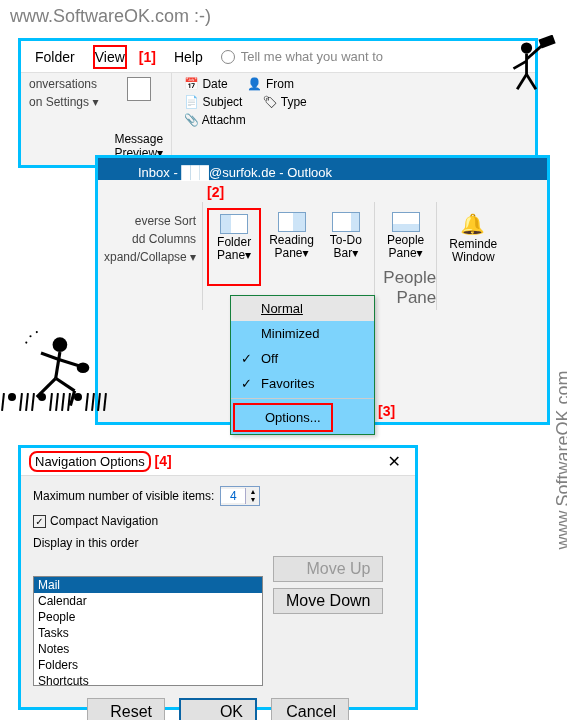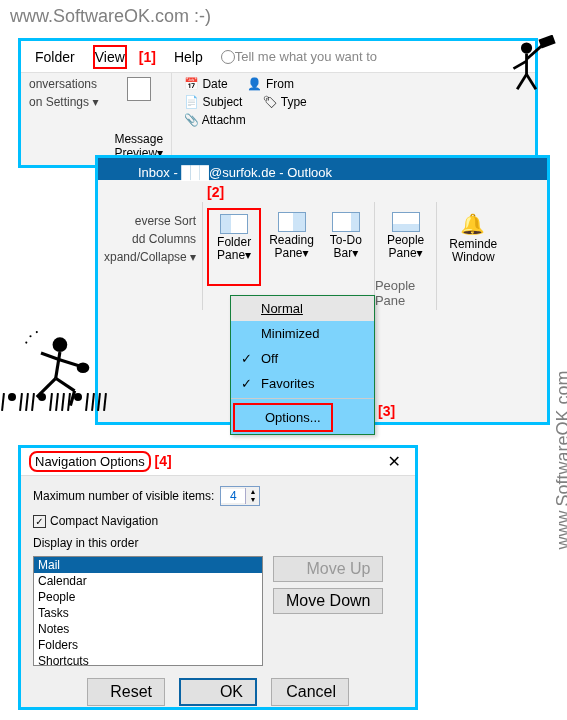--- a/index.html
+++ b/index.html
@@ -15,30 +15,30 @@
 
 
 .win1 { top: 38px; left: 18px; width: 520px; height: 130px; background: #f3f3f3; }
 .win1-menubar { background: #fff; height: 32px; display: flex; align-items: center; padding: 0 8px; gap: 12px; font-size: 14px; border-bottom: 1px solid #e0e0e0; }
 .win1-menubar .menu-item { padding: 4px 6px; }
 .win1-ribbon { display: flex; height: 92px; background: #f3f3f3; font-size: 12px; }
 .rb-col { display: flex; flex-direction: column; padding: 4px 8px; gap: 4px; }
 .rb-col .lbl { color: #444; font-size: 12px; }
 .rb-btn-big { display: flex; flex-direction: column; align-items: center; gap: 2px; padding: 4px 8px; }
 .rb-icon { width: 24px; height: 24px; border: 1px solid #888; background: #fff; display: inline-block; }
-.tellme { color: #888; font-size: 13px; display: flex; align-items: center; }
+.tellme { color: #888; font-size: 13px; display: flex; align-items: center; gap: 6px; }
 .bulb { width: 14px; height: 14px; border: 1px solid #888; border-radius: 50%; display: inline-block; }
 
 
 .win2 { top: 155px; left: 95px; width: 455px; height: 270px; background: #f3f3f3; }
 .win2-title { background: #0a64a4; color: #fff; height: 22px; line-height: 30px; padding-left: 40px; font-size: 13px; }
 .win2-ribbon { display: flex; background: #f3f3f3; height: 130px; font-size: 12px; }
 .rb2-col { display: flex; flex-direction: column; padding: 6px 6px; gap: 4px; color: #444; }
 .rb2-group { display: flex; border-right: 1px solid #d6d6d6; padding: 6px 4px 20px 4px; position: relative; margin-top: 22px; }
-.rb2-group-label { position: absolute; bottom: 2px; left: 0; right: 0; text-align: left; font-size: 13px; color: #666; }
+.rb2-group-label { position: absolute; bottom: 2px; left: 0; right: 0; text-align: right; font-size: 17px; color: #666; }
 .rb2-btn { display: flex; flex-direction: column; align-items: center; justify-content: flex-start; padding: 4px 8px; font-size: 12px; gap: 2px; height: 78px; }
 .rb2-btn .ic { width: 28px; height: 20px; border: 1px solid #7aa3c9; background: linear-gradient(to right, #cde4f7 40%, #fff 40%); display: block; }
 .rb2-btn .ic.plain { background: #fff; }
 .rb2-btn .txt { text-align: center; line-height: 1.1; }
 
 
 .dropdown { position: absolute; top: 295px; left: 230px; width: 145px; background: #7dd3fc; border: 1px solid #15803d; font-size: 13px; box-shadow: 2px 2px 4px rgba(0,0,0,0.2); }
 .dropdown .dd-item { padding: 5px 10px 5px 30px; position: relative; }
 .dropdown .dd-item.sel { background: #e6e6e6; }
 .dropdown .dd-item .uline { text-decoration: underline; }
@@ -51,21 +51,21 @@
 .dlg-close { font-size: 16px; padding: 0 6px; }
 .dlg-body { padding: 10px 12px; font-size: 12px; }
 .dlg-row { display: flex; align-items: center; gap: 6px; margin-bottom: 8px; }
 .spinner { display: inline-flex; align-items: center; border: 1px solid #7a9ec9; height: 20px; }
 .spinner input { width: 24px; border: none; text-align: center; background: #fff; font-size: 12px; color: #0066cc; }
 .spinner .spbtns { display: flex; flex-direction: column; }
 .spinner .spbtns span { font-size: 7px; line-height: 8px; padding: 0 3px; border-left: 1px solid #aac; }
 .chkbox { display: inline-flex; align-items: center; gap: 4px; }
 .chkbox .box { width: 13px; height: 13px; border: 1px solid #333; display: inline-flex; align-items: center; justify-content: center; font-size: 10px; }
 .dlg-listarea { display: flex; gap: 10px; margin-top: 6px; }
-.dlg-list { width: 230px; height: 110px; border: 1px solid #888; background: #fff; overflow: auto; font-size: 12px; }
+.dlg-list { width: 230px; height: 110px; border: 1px solid #888; background: #fff; overflow: auto; font-size: 12px; margin-top: 20px; }
 .dlg-list .li { padding: 1px 4px; }
 .dlg-list .li.sel { background: #0a64a4; color: #fff; }
 .dlg-listbtns { display: flex; flex-direction: column; gap: 6px; }
 .btn { border: 1px solid #adadad; background: #e1e1e1; padding: 3px 12px; font-size: 16px; min-width: 78px; text-align: right; }
 .btn:disabled, .btn.disabled { color: #999; }
 .btn.primary { border: 2px solid #0a64a4; }
 .dlg-footer { display: flex; justify-content: center; gap: 14px; margin-top: 12px; }
 
 
 .figure { position: absolute; font-size: 48px; color: #000; }

